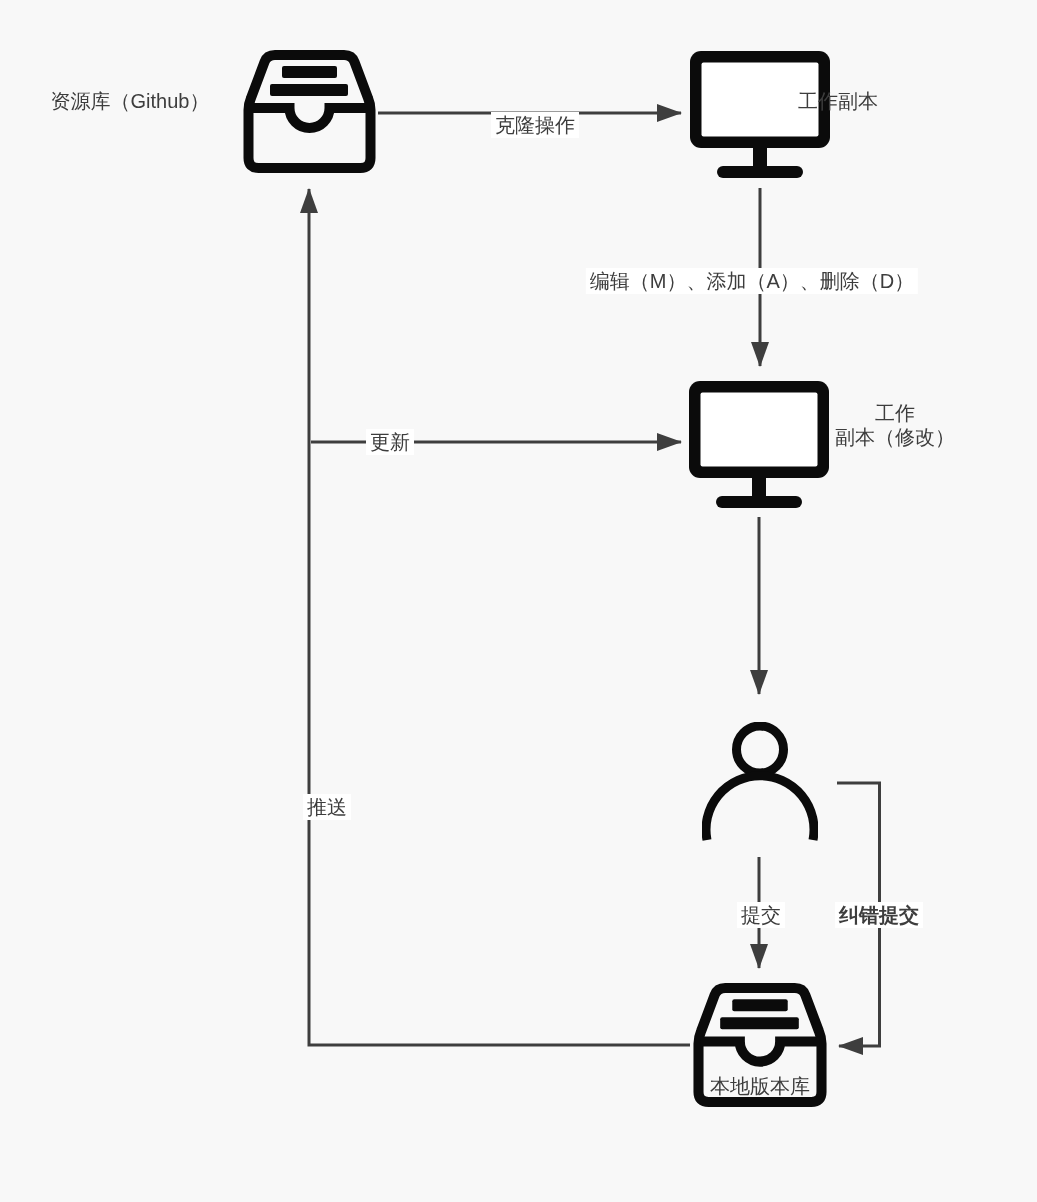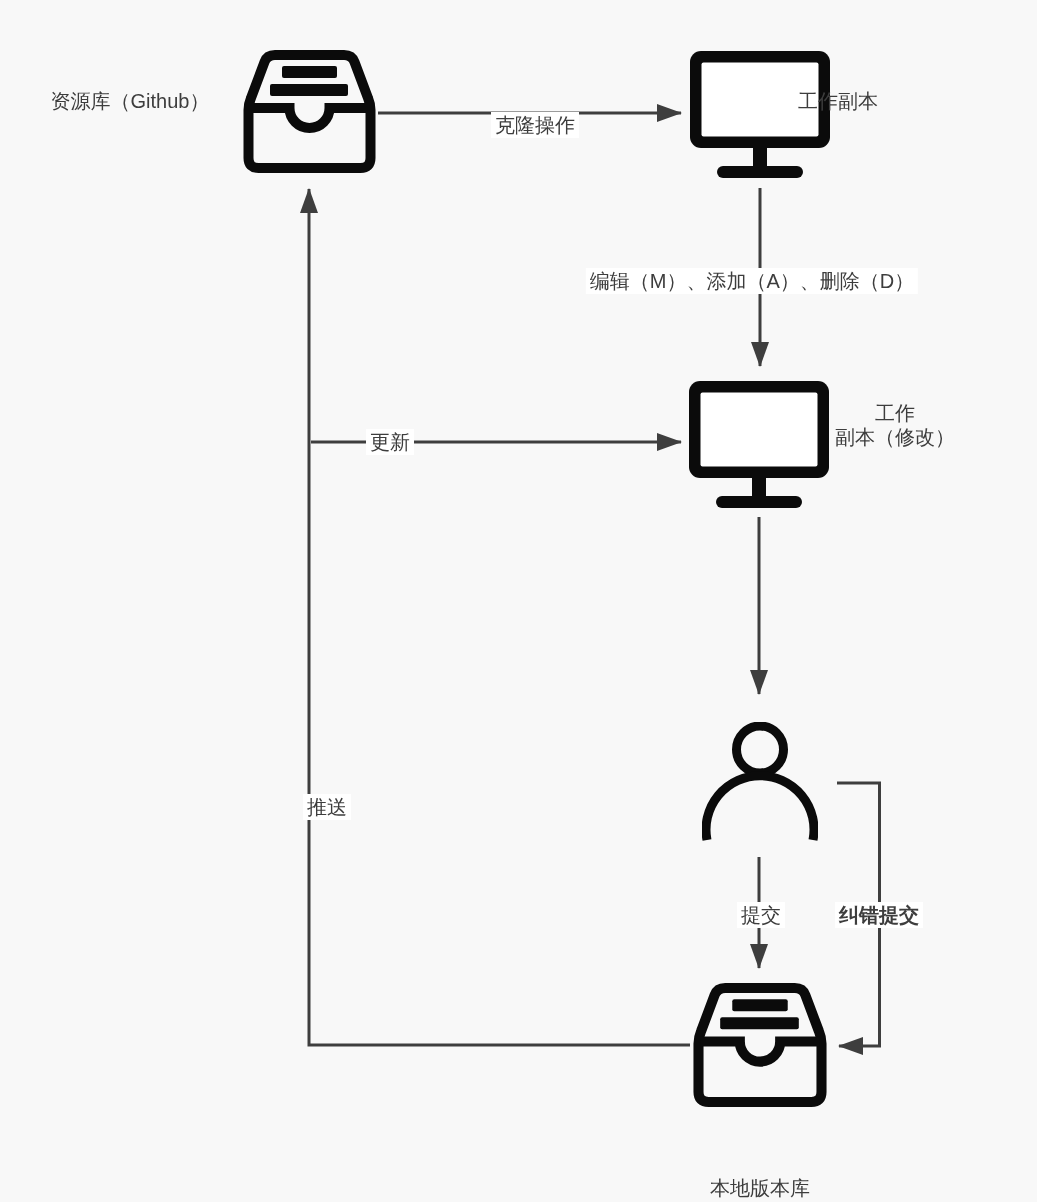--- a/index.html
+++ b/index.html
@@ -85,21 +85,21 @@
     <circle class="ink-stroke" stroke-width="9" cx="58" cy="27.5" r="23.5"></circle>
     <path class="ink-stroke" stroke-width="9" d="M5,118 A54,54 0 1 1 111,118"></path>
   </svg>
 
   <svg class="icon" style="left:692px;top:983px;" width="136" height="124" viewBox="0 0 133 123">
     <path class="ink-stroke" stroke-width="10" stroke-linejoin="round" d="M32,5 H101 Q109,5 111.5,12 L125,48 Q127.5,54 127.5,60 V108 Q127.5,118 117.5,118 H15.5 Q5.5,118 5.5,108 V60 Q5.5,54 8,48 L21.5,12 Q24,5 32,5 Z"></path>
     <path class="ink-stroke" stroke-width="10" d="M7,58 H46.5 A20,20 0 0 0 86.5,58 H126"></path>
     <rect class="ink-fill" x="39" y="16" width="55" height="12" rx="2"></rect>
     <rect class="ink-fill" x="27" y="34" width="78" height="12" rx="2"></rect>
   </svg>
-  <div class="lbl" style="left:760px;top:1188px;">本地版本库</div>
+  <div class="lbl" style="left:760px;top:1086px;">本地版本库</div>
 
   <div class="lbl edge-lbl" style="left:535px;top:125px;">克隆操作</div>
 
   <div class="lbl edge-lbl" style="left:752px;top:281px;">编辑（M）、添加（A）、删除（D）</div>
 
   <div class="lbl edge-lbl" style="left:369px;top:442px;margin-left:21px;">更新</div>
 
 
   <div class="lbl edge-lbl" style="left:761px;top:915px;">提交</div>
 

